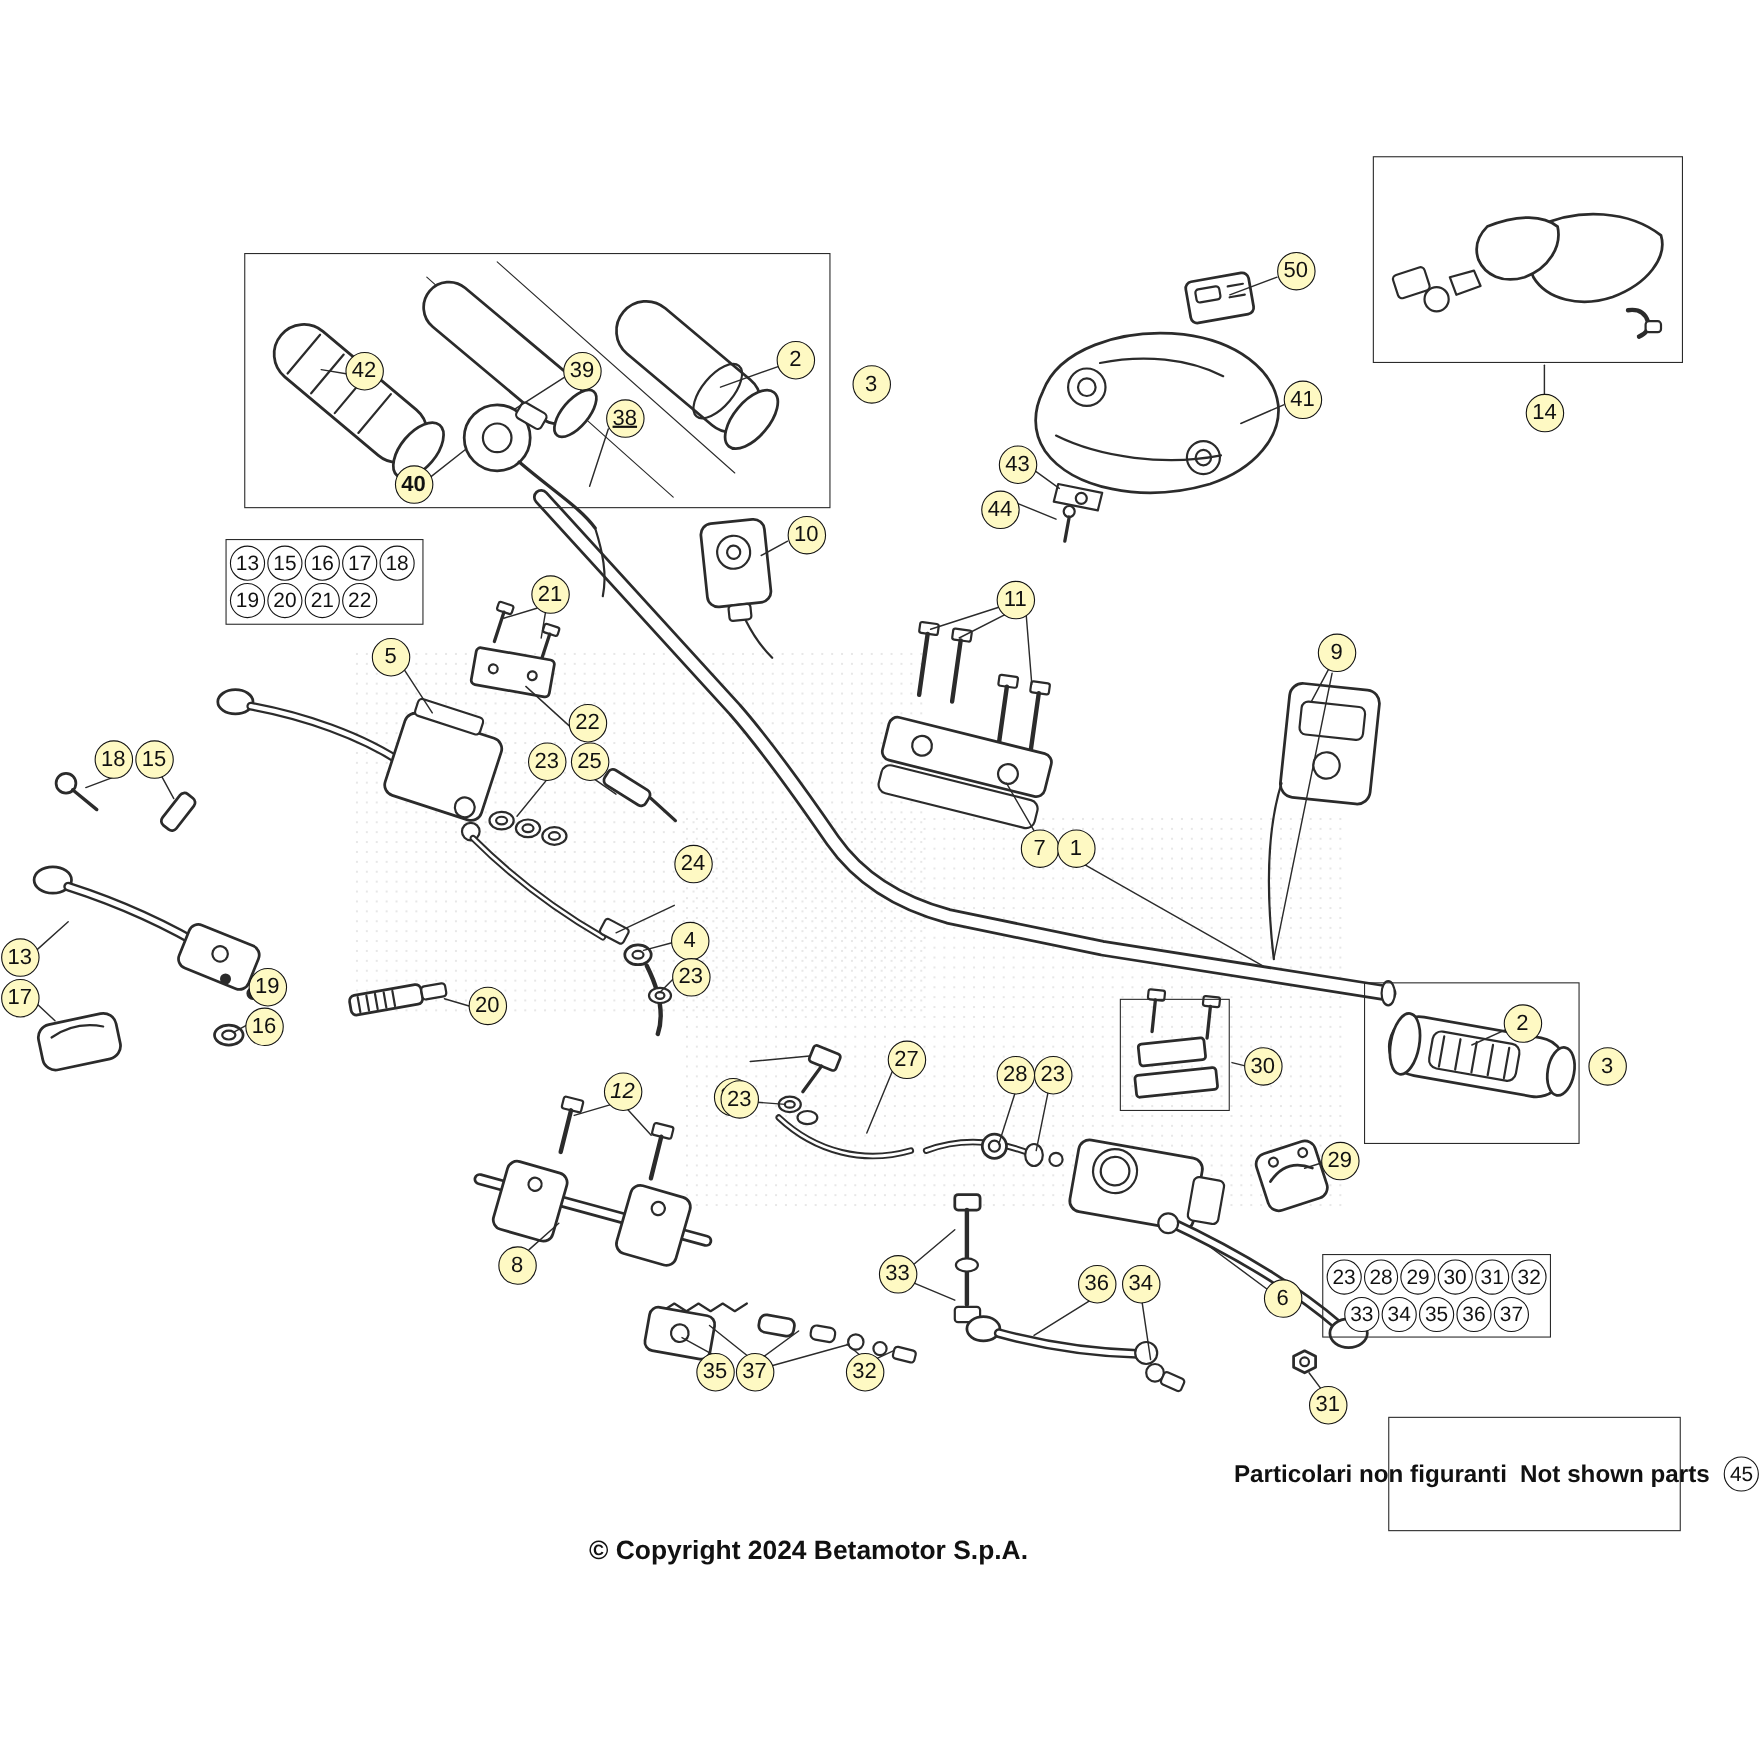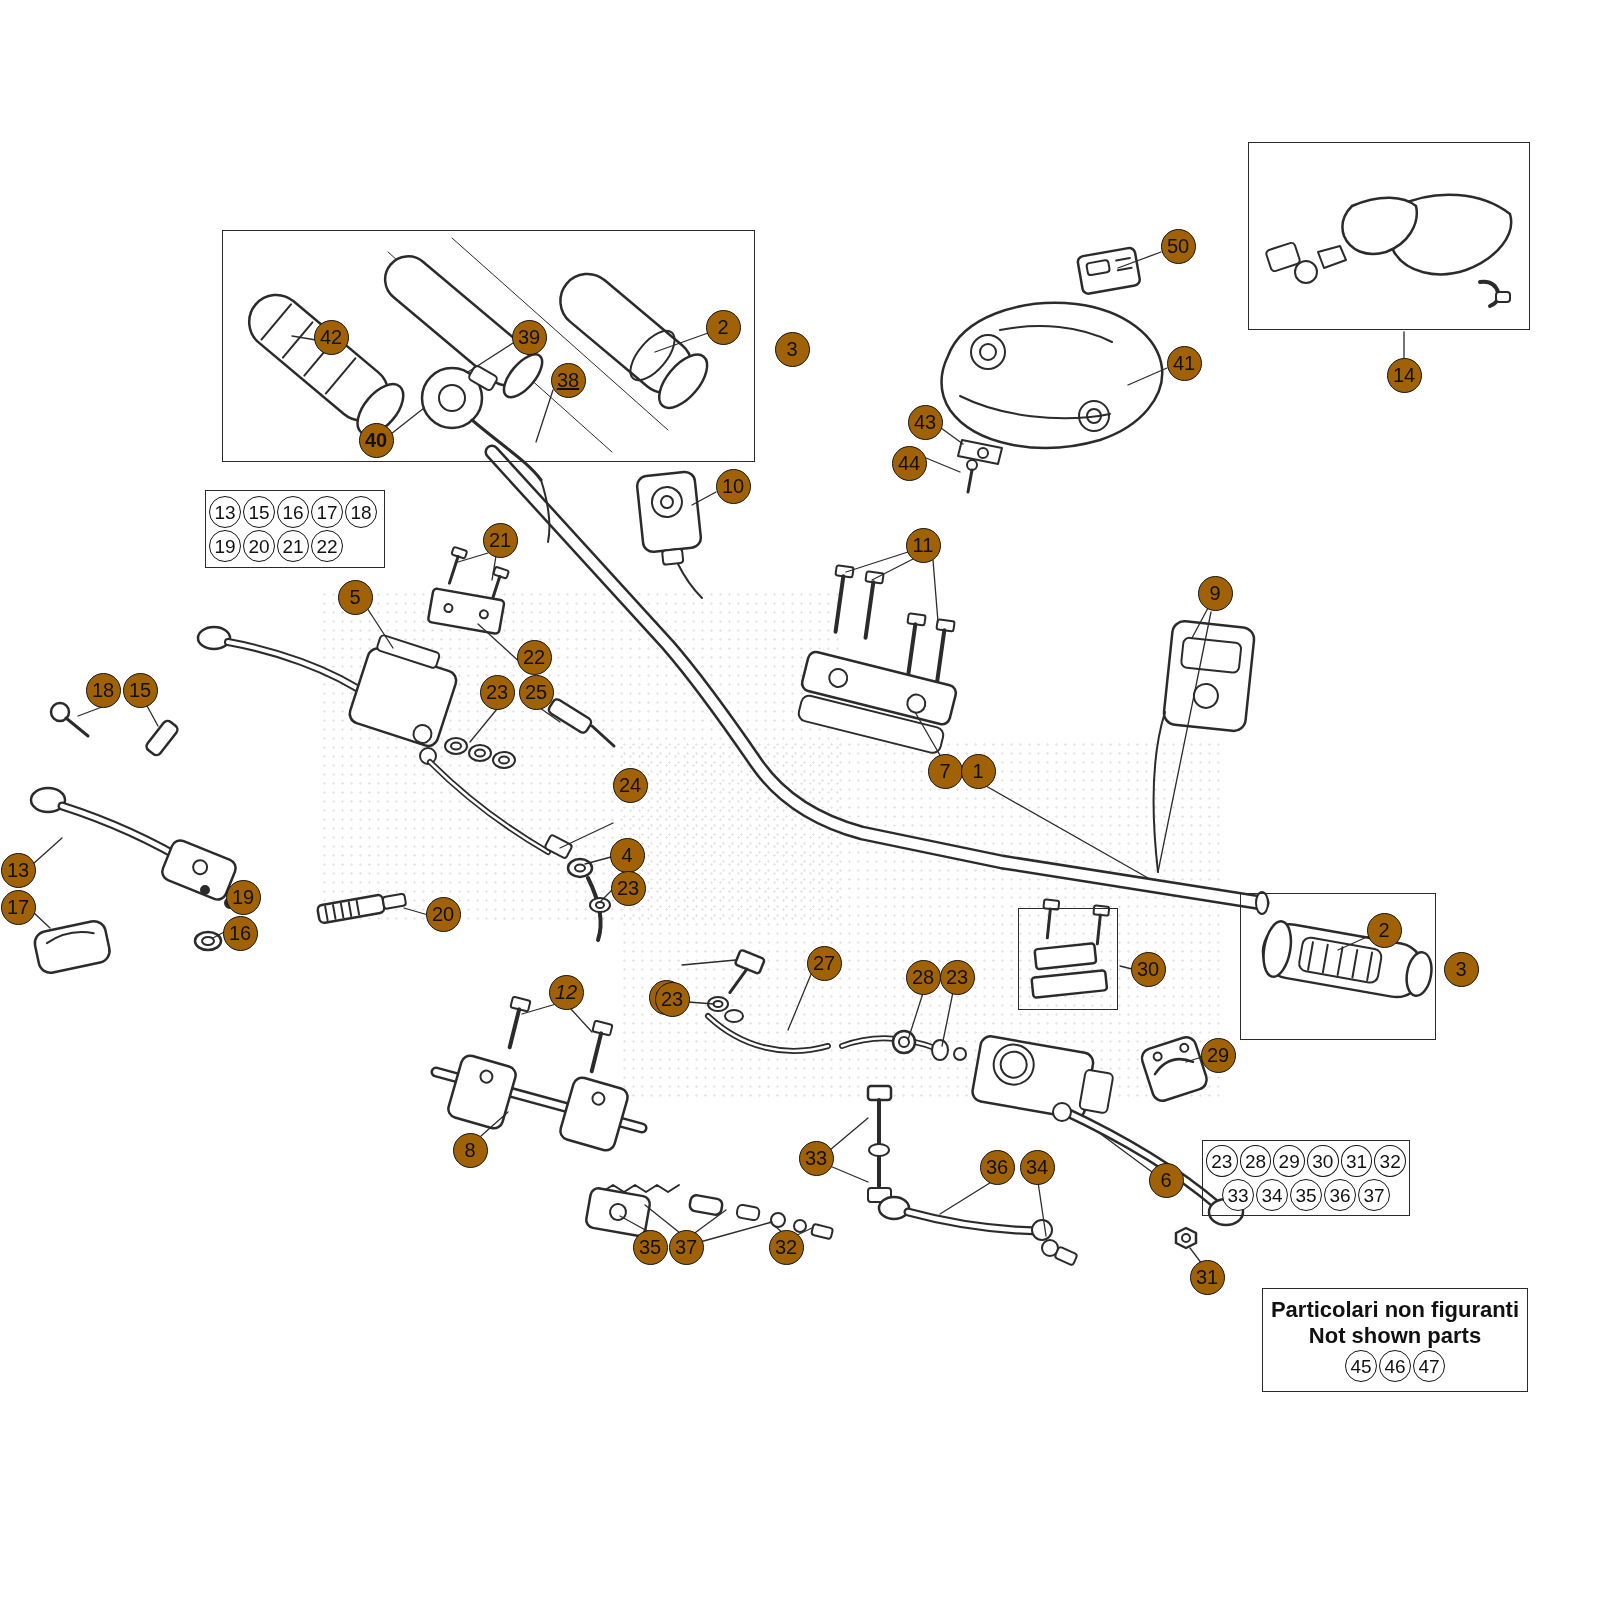--- a/index.html
+++ b/index.html
@@ -3,29 +3,29 @@
 <meta charset="utf-8">
 <style>
   html,body{margin:0;padding:0;background:#ffffff;}
   #canvas{position:relative;width:1600px;height:1600px;background:#fff;
           font-family:"Liberation Sans",sans-serif;color:#111;overflow:hidden;}
   .box{position:absolute;border:1.6px solid #2b2b2b;box-sizing:border-box;background:transparent;}
   .halftone{position:absolute;background-image:radial-gradient(#c9c9c9 1.1px, transparent 1.3px);
             background-size:9px 9px;opacity:.45;}
   #art{position:absolute;left:0;top:0;}
   .callout{position:absolute;width:35px;height:35px;margin-left:-17.5px;margin-top:-17.5px;
-           border:1.8px solid #141414;border-radius:50%;background:#a16207;box-sizing:border-box;
+           border:1.8px solid #141414;border-radius:50%;background:#fef9c3;box-sizing:border-box;
            display:flex;align-items:center;justify-content:center;font-size:20px;line-height:1;}
   .legend{display:flex;flex-direction:column;justify-content:center;padding:3px 2px;}
   .chip-row{display:flex;justify-content:center;margin:1px 0;}
   #legend-left .chip-row{justify-content:flex-start;}
   .chip{display:inline-flex;width:32px;height:32px;border:1.7px solid #141414;border-radius:50%;
         background:#fff;align-items:center;justify-content:center;font-size:19px;line-height:1;
         margin:0 1px;box-sizing:border-box;}
-  #notshown{display:flex;flex-direction:column;align-items:center;justify-content:center;padding:4px 6px;}
+  #notshown{display:flex;flex-direction:row;align-items:center;justify-content:center;padding:4px 6px;gap:12px;}
   .notshown-title{font-weight:bold;font-size:22px;line-height:1.2;text-align:center;white-space:nowrap;}
   #copyright{position:absolute;left:330px;top:1396px;width:810px;text-align:center;
              font-weight:bold;font-size:24px;}
 </style>
 </head>
 <body>
 
 <div id="canvas">
 
   <div class="halftone" style="left:320px;top:590px;width:520px;height:330px"></div>
@@ -476,13 +476,14 @@
       <div class="callout" style="left: 816px; top: 1158px;">33</div>
       <div class="callout" style="left: 997px; top: 1167px;">36</div>
       <div class="callout" style="left: 1037px; top: 1167px;">34</div>
       <div class="callout" style="left: 1166px; top: 1180px;">6</div>
       <div class="callout" style="left: 650px; top: 1247px;">35</div>
       <div class="callout" style="left: 686px; top: 1247px;">37</div>
       <div class="callout" style="left: 786px; top: 1247px;">32</div>
       <div class="callout" style="left: 1207px; top: 1277px;">31</div>
     </div>
 
+  <div id="copyright">© Copyright 2024 Betamotor S.p.A.</div>
 </div>
 
 </body></html>

